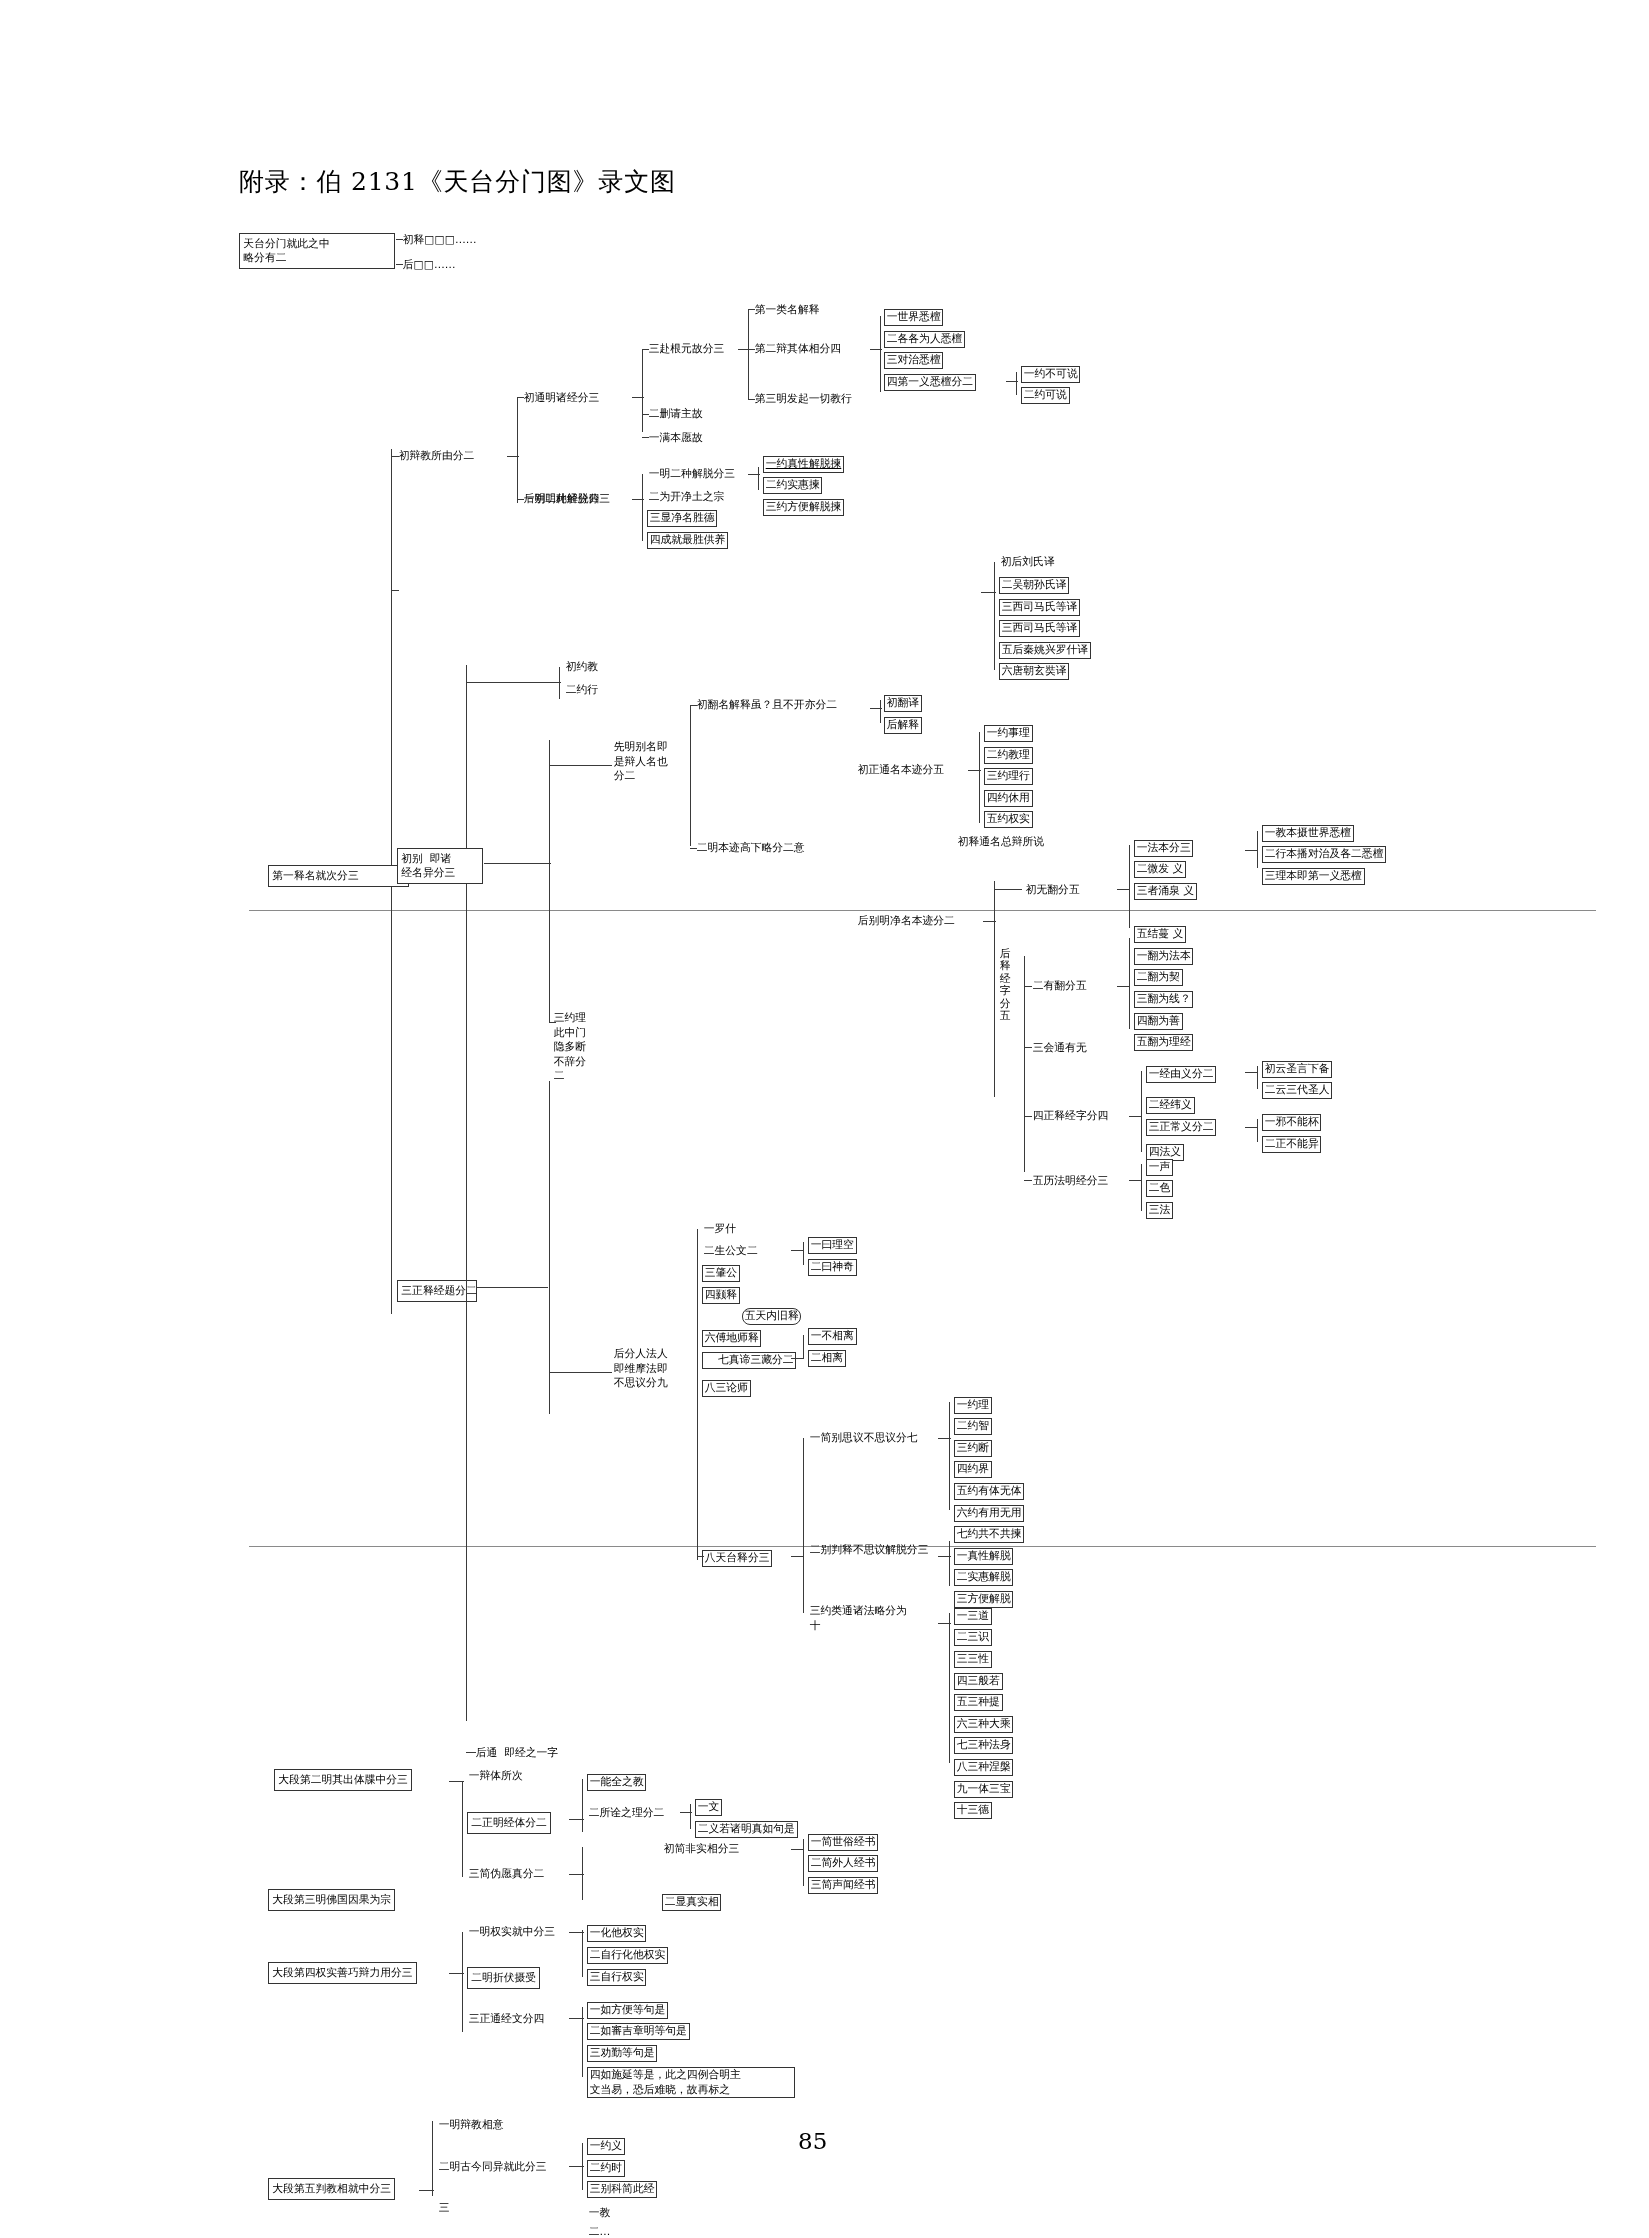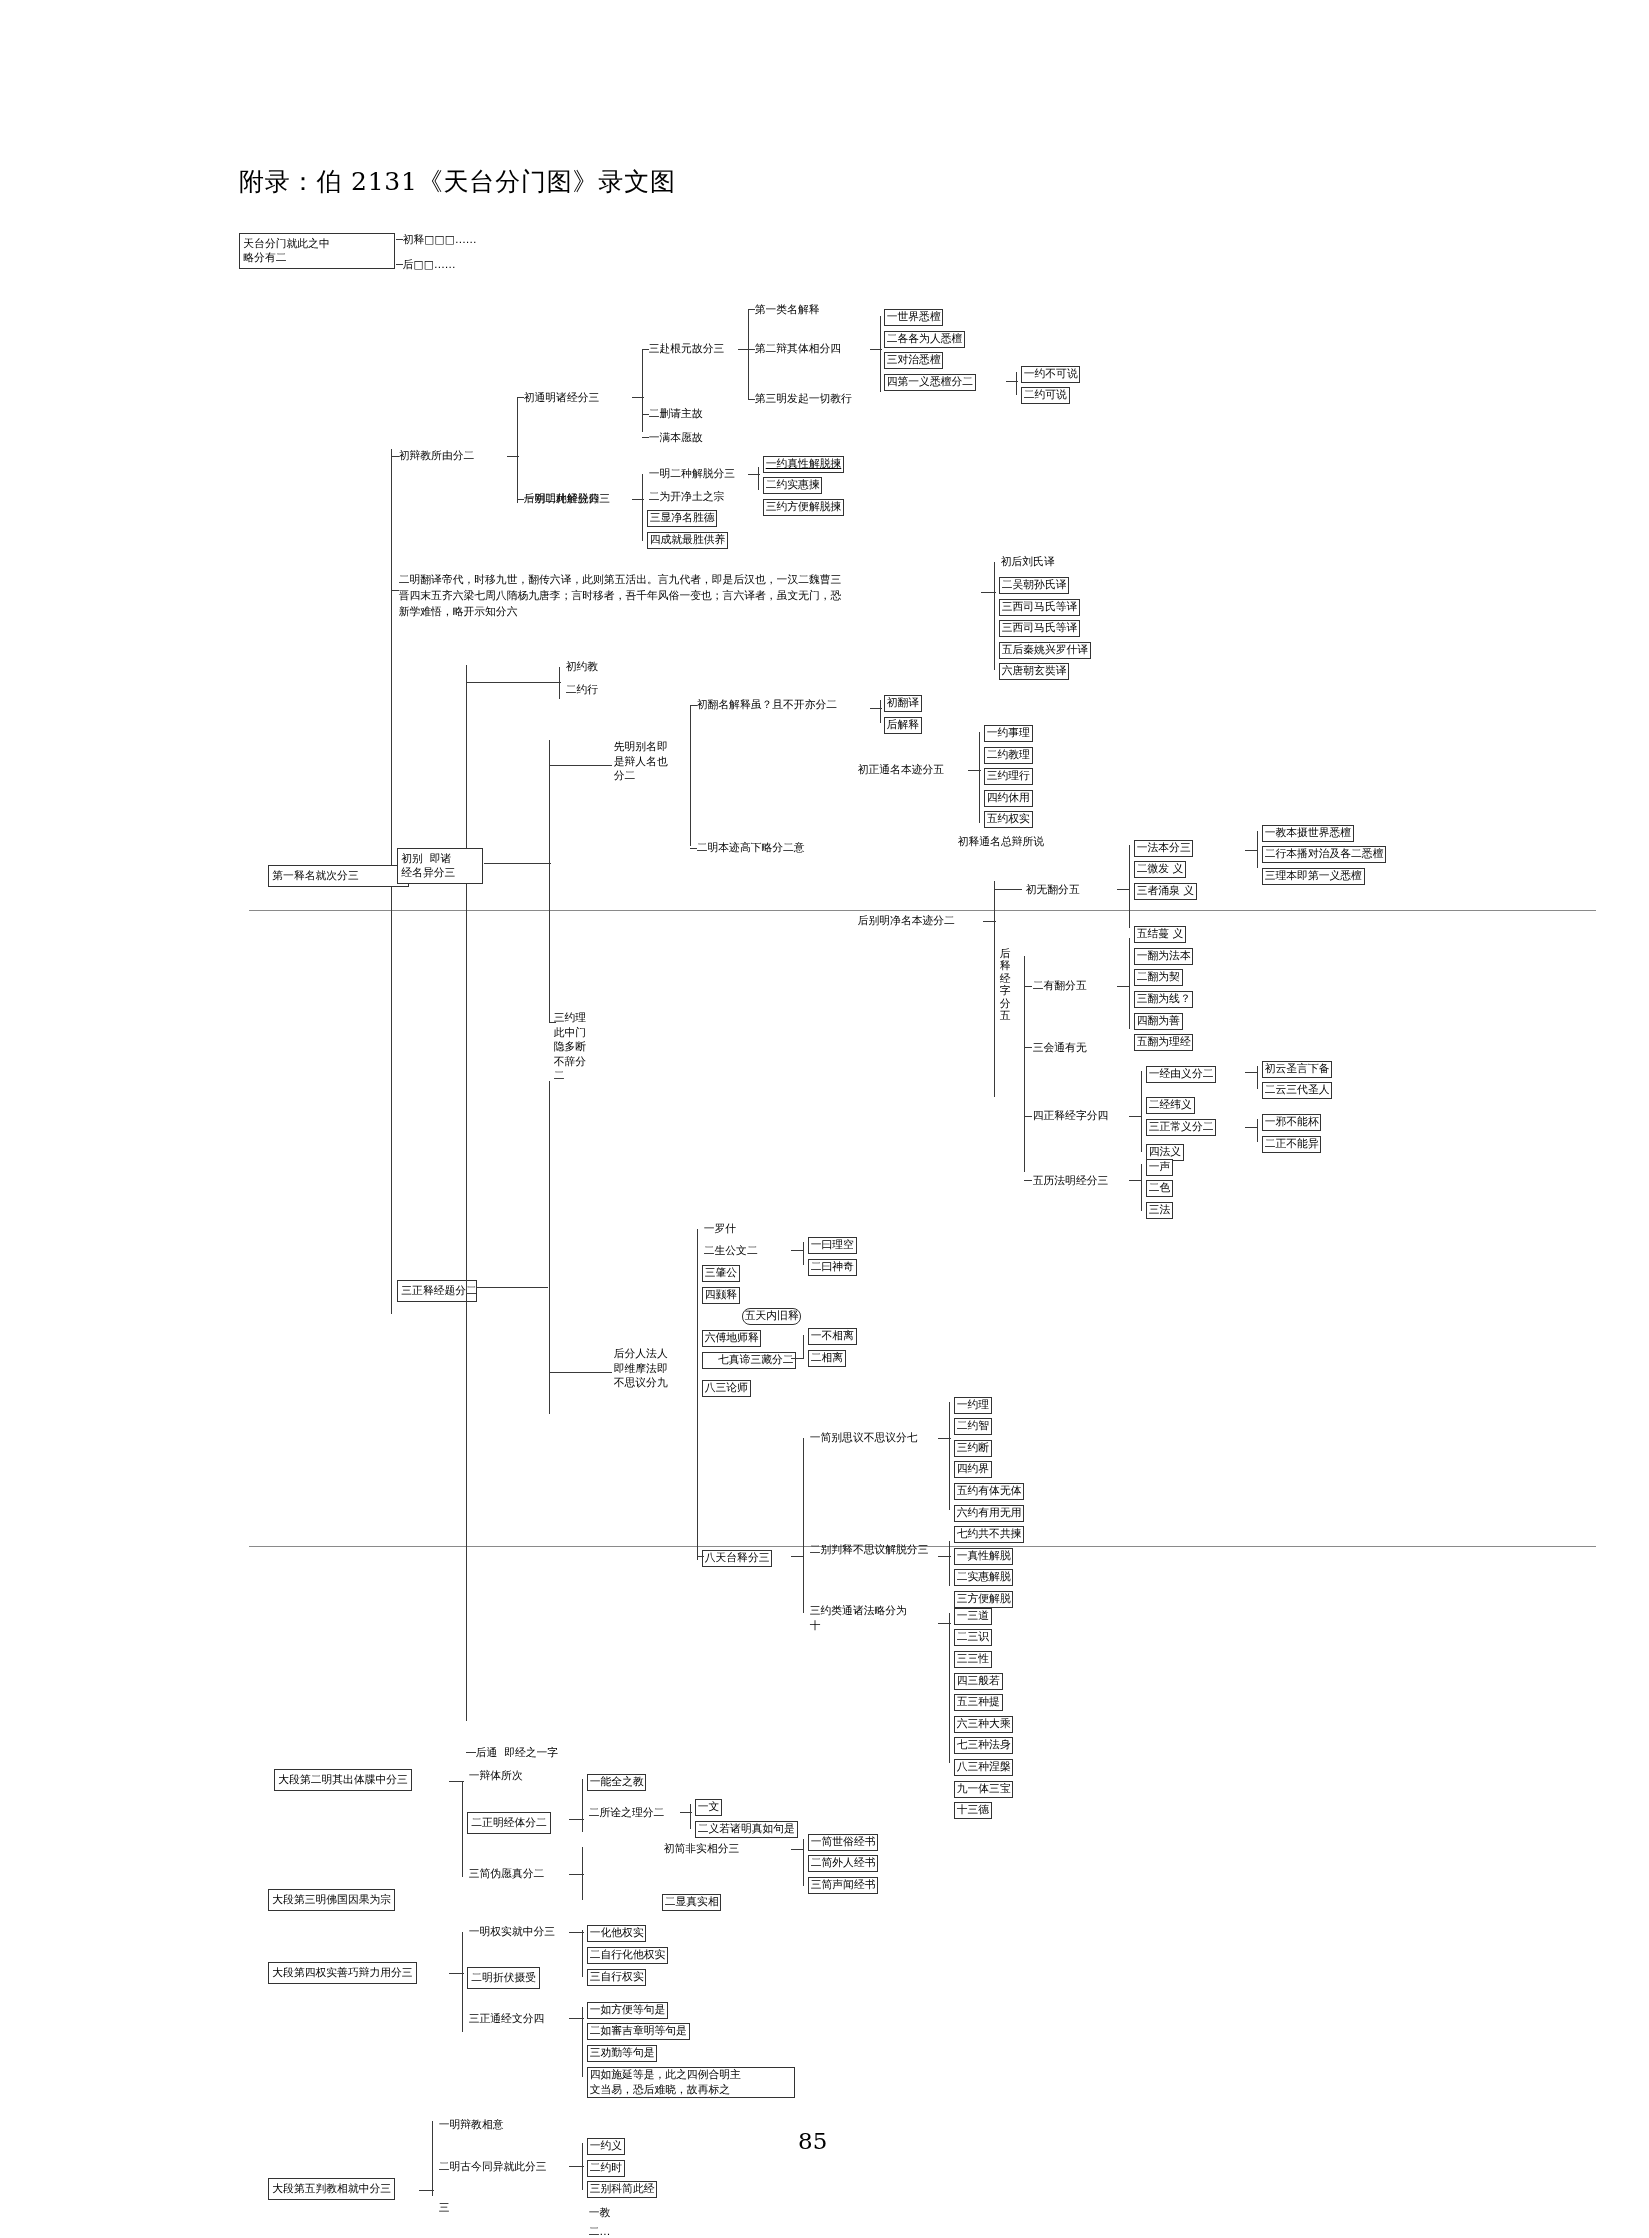--- a/index.html
+++ b/index.html
@@ -87,23 +87,20 @@
   <div class="node plain" style="left:401px; top:233px;">初释□□□……</div>
   <div class="node plain" style="left:401px; top:258px;">后□□……</div>
   <div class="hline" style="left:396px; top:239px; width:6.7px;"></div>
   <div class="hline" style="left:396px; top:264px; width:6.7px;"></div>
 
   <div class="vline" style="left:391px; top:449px; height:865px;"></div>
 
   <div class="node plain" style="left:397px; top:449px;">初辩教所由分二</div>
   <div class="hline" style="left:391px; top:456px; width:8.3px;"></div>
 
-  <div class="node plain" style="left:397px; top:572px; width:1047px; line-height:1.5;">二明翻译帝代，时移九世，翻传六译，此则第五活出。言九代者，即是后汉也，一汉二魏曹三
-晋四末五齐六梁七周八隋杨九唐李；言时移者，吾千年风俗一变也；言六译者，虽文无门，恐
-新学难悟，略开示知分六</div>
   <div class="hline" style="left:391px; top:590px; width:8.3px;"></div>
 
   <div class="vline" style="left:517px; top:397px; height:106px;"></div>
   <div class="hline" style="left:507px; top:456px; width:11.6px;"></div>
   <div class="node plain" style="left:522px; top:391px;">初通明诸经分三</div>
   <div class="node plain" style="left:522px; top:492px;" style2="">一明二种解脱分三</div>
   <div class="node plain" style="left:522px; top:492px;">后别明此经分四</div>
   <div class="hline" style="left:517px; top:397px; width:6.7px;"></div>
   <div class="hline" style="left:517px; top:499px; width:6.7px;"></div>
 

